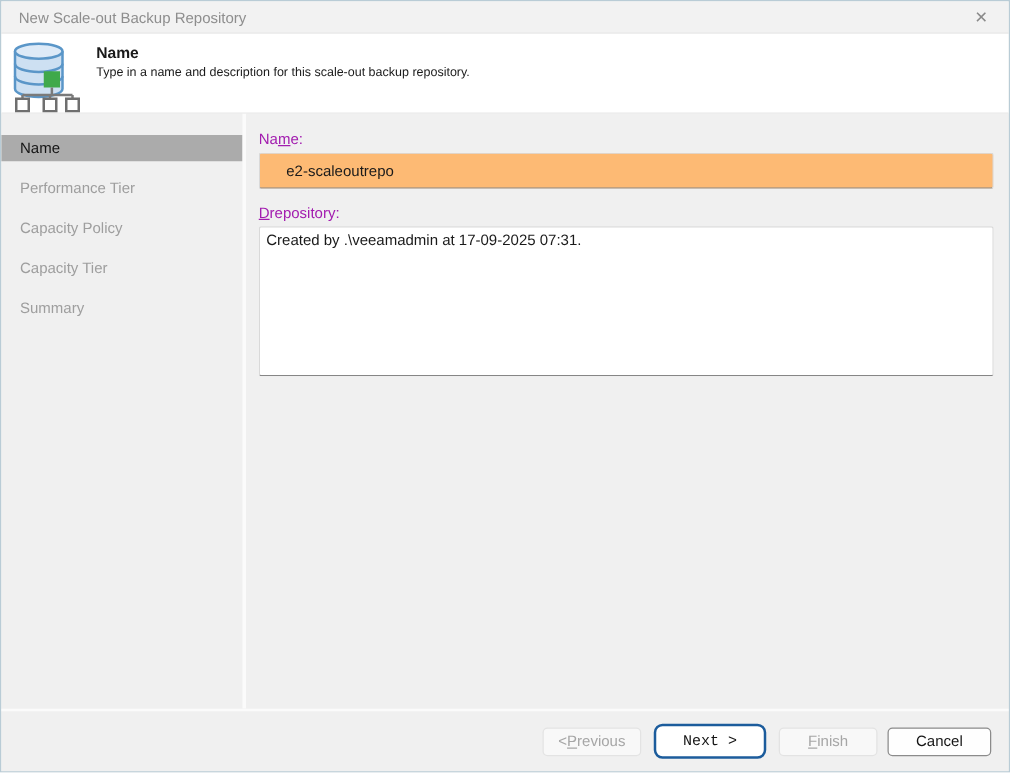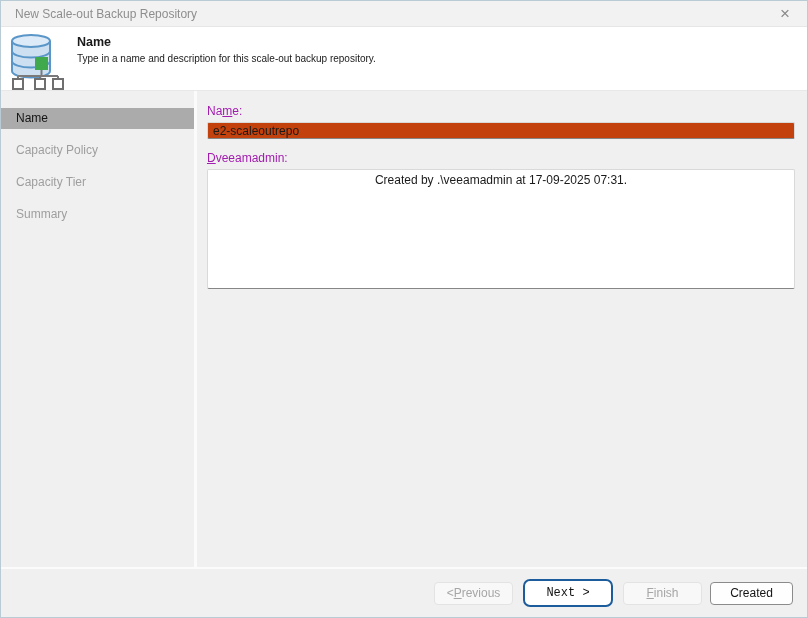--- a/index.html
+++ b/index.html
@@ -50,35 +50,35 @@
     padding-left:15px; margin-bottom:11px;
     color:#9e9e9e; font-size:12px;
     cursor:default;
   }
   .step.active { background:#ababab; color:#141414; }
 
   .main { flex:1; padding:13px 12px 0 10px; background:#f0f0f0; }
   .field-label { display:block; font-size:12px; color:#a21caf; margin-bottom:4px; }
   .field-label .mn { text-decoration:underline; }
   .text-input {
-    width:100%; height:17px;
+    width:100%; height:29px;
     border:1px solid #d9d9d9; border-bottom-color:#868686;
     border-radius:2px;
-    background:#c2410c; padding:0 5px;
+    background:#fdba74; padding:0 21px;
     font-family:"Liberation Sans", sans-serif; font-size:12px; color:#1a1a1a;
     outline:none;
   }
   .desc-label { margin-top:12px; }
   .text-area {
     width:100%; height:120px;
     border:1px solid #d9d9d9; border-bottom-color:#868686;
     border-radius:2px;
     background:#fff; padding:3px 5px;
     font-family:"Liberation Sans", sans-serif; font-size:12px; color:#1a1a1a;
-    resize:none; overflow:hidden; outline:none;text-align:center;
+    resize:none; overflow:hidden; outline:none;
   }
 
   
   .footer {
     height:50px; flex:0 0 50px;
     border-top:2px solid #fbfbfb;
     background:#f0f0f0;
     display:flex; align-items:center; justify-content:flex-end;
     padding-right:14px;
   }
@@ -124,40 +124,41 @@
     </div>
     <div class="banner-text">
       <div class="banner-title">Name</div>
       <div class="banner-subtitle">Type in a name and description for this scale-out backup repository.</div>
     </div>
   </div>
 
   <div class="body">
     <div class="sidebar">
       <div class="step active">Name</div>
+      <div class="step">Performance Tier</div>
       <div class="step">Capacity Policy</div>
       <div class="step">Capacity Tier</div>
       <div class="step">Summary</div>
     </div>
     <div class="sep-v"></div>
     <div class="main">
       <label class="field-label"><span>Na</span><span class="mn">m</span><span>e:</span></label>
       <input class="text-input" type="text" value="e2-scaleoutrepo" style="">
-      <label class="field-label desc-label"><span class="mn">D</span><span>veeamadmin:</span></label>
+      <label class="field-label desc-label"><span class="mn">D</span><span>repository:</span></label>
       <textarea class="text-area" style="">Created by .\veeamadmin at 17-09-2025 07:31.</textarea>
     </div>
   </div>
 
   <div class="footer">
     <div class="btn disabled">
         <span>&lt; </span>
         <span class="mn">P</span>
         <span>revious</span>
       </div>
     <div class="btn focused">Next &gt;</div>
     <div class="btn disabled">
         <span class="mn">F</span>
         <span>inish</span>
       </div>
-    <div class="btn normal cancel">Created</div>
+    <div class="btn normal cancel">Cancel</div>
   </div>
 
 </div>
 
 </body></html>

